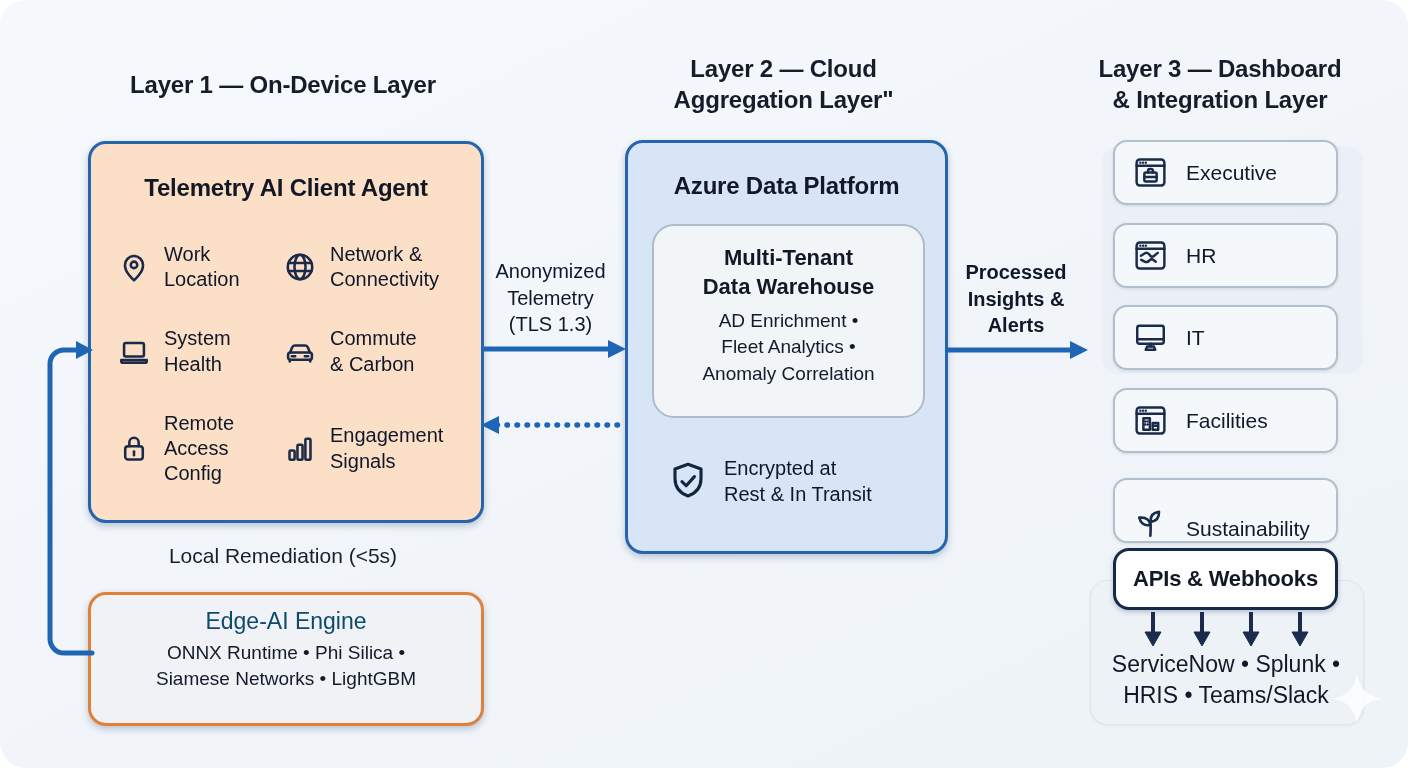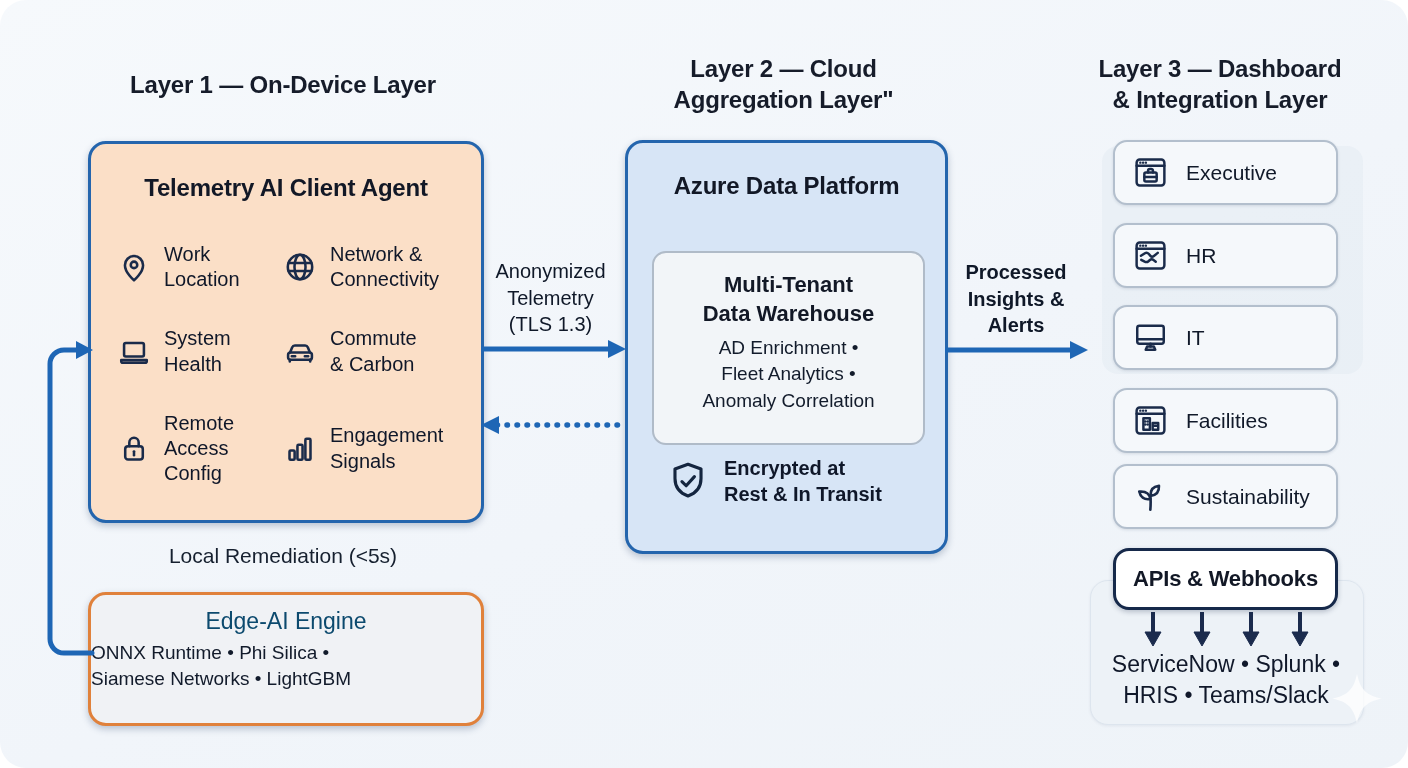--- a/index.html
+++ b/index.html
@@ -15,28 +15,28 @@
   .box-title{font-size:24px;font-weight:700;text-align:center;letter-spacing:-.2px;color:#121826;}
   .telemetry-title{margin-top:30px;}
   .azure-title{margin-top:29px;}
   .agent-grid{position:absolute;left:26px;top:98px;width:344px;display:grid;grid-template-columns:150px 1fr;
               column-gap:16px;row-gap:34px;}
   .agent-item{display:flex;align-items:center;gap:13px;}
   .agent-item svg{width:34px;height:34px;flex:none;}
   .agent-label{font-size:20px;font-weight:500;line-height:1.26;color:#0f1729;}
   .small-note{font-size:21px;font-weight:500;text-align:center;color:#16202f;}
   .edge-title{font-size:23px;font-weight:400;text-align:center;margin-top:13px;color:#0c4a6e;}
-  .edge-sub{font-size:19px;font-weight:400;text-align:left;line-height:1.38;margin-top:5px;color:#121b2b;}
-  .wh-box{position:absolute;left:24px;top:108px;width:269px;height:190px;background:#f2f5f8;
-          border:2px solid #b0bbc8;border-radius:14px;}
+  .edge-sub{font-size:19px;font-weight:400;text-align:center;line-height:1.38;margin-top:5px;color:#121b2b;}
+  .wh-box{position:absolute;left:24px;top:81px;width:269px;height:190px;background:#f2f5f8;
+          border:2px solid #b0bbc8;border-radius:22px;}
   .wh-title{font-size:22px;font-weight:700;text-align:center;line-height:1.32;margin-top:17px;color:#121826;}
   .wh-sub{font-size:19px;font-weight:400;text-align:center;line-height:1.38;margin-top:7px;color:#121b2b;}
   .enc-row{position:absolute;left:38px;top:312px;display:flex;align-items:center;gap:14px;}
   .enc-row svg{width:44px;height:44px;flex:none;}
-  .enc-label{font-size:20px;font-weight:700;line-height:1.32;color:#0f1729;}
+  .enc-label{font-size:20px;font-weight:400;line-height:1.32;color:#0f1729;}
   .flow-label{position:absolute;font-size:20px;font-weight:500;line-height:1.33;text-align:center;color:#0f1828;}
   .dash-item{position:absolute;left:1113px;width:225px;height:65px;background:#f5f8fb;border:2px solid #b3bfcd;
              border-radius:14px;display:flex;align-items:center;gap:17px;padding-left:17px;box-sizing:border-box;
              box-shadow:0 1px 3px rgba(50,70,100,.15);}
   .dash-item svg{width:37px;height:37px;flex:none;}
   .dash-label{font-size:21px;font-weight:500;color:#101929;}
   .back-panel{position:absolute;left:1102px;top:146px;width:261px;height:228px;background:#e4ebf2;opacity:.55;border-radius:16px;}
   .integration-panel{position:absolute;left:1090px;top:580px;width:272px;height:143px;background:#edf2f7;
                      border:1.5px solid #dde5ee;border-radius:18px;box-shadow:0 1px 3px rgba(50,70,100,.08);}
   .apis-box{position:absolute;left:1113px;top:548px;width:225px;height:62px;background:#ffffff;border:3px solid #16294a;
@@ -193,21 +193,21 @@
       <path d="M3 7.6h18"></path>
       <path d="M5.4 5.6h.01M7.2 5.6h.01M9 5.6h.01"></path>
       <rect x="7.4" y="10.6" width="4.2" height="7.4"></rect>
       <path d="M8.6 12.6h.01M10.2 12.6h.01M8.6 14.6h.01M10.2 14.6h.01"></path>
       <rect x="13.4" y="13.6" width="3.6" height="4.4"></rect>
       <path d="M14.3 15.4h1.8"></path>
     </svg>
     <div class="dash-label">Facilities</div>
   </div>
 
-  <div class="dash-item" style="top:464px;">
+  <div class="dash-item" style="top:478px;align-items:flex-end;">
     <svg viewBox="0 0 24 24" fill="none" stroke="#1a2b4a" stroke-width="1.7" stroke-linecap="round" stroke-linejoin="round">
       <path d="M11.9 20.6c.3-4.2.3-6.4 0-8.6"></path>
       <path d="M11.9 13.6C7.8 14.4 5.4 12.2 4.7 8.8c3.5-.3 6.6 1 7.2 4.8z"></path>
       <path d="M12 11.6c-.2-3.9 1.9-6.1 5.5-6.5.2 3.7-1.7 6.1-5.5 6.5z"></path>
     </svg>
     <div class="dash-label">Sustainability</div>
   </div>
 
   <div class="integration-panel"></div>
 

